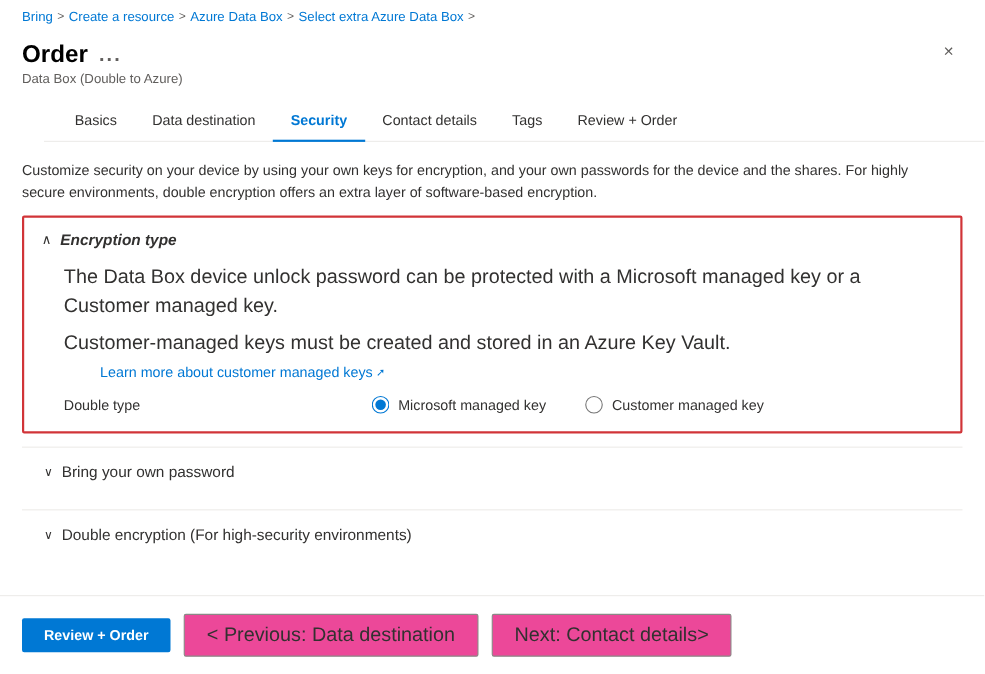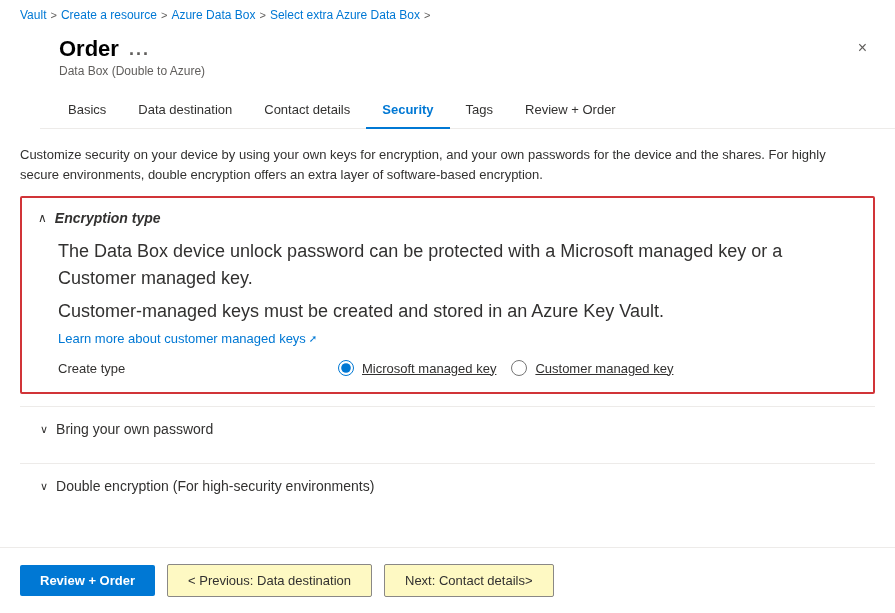--- a/index.html
+++ b/index.html
@@ -26,21 +26,20 @@
     .breadcrumb span { color: #605e5c; }
     .breadcrumb a { color: #0078d4; text-decoration: none; cursor: pointer; }
     .breadcrumb .sep { color: #605e5c; font-size: 11px; }
 
     
     .page-header {
       padding: 8px 20px 4px 20px;
       display: flex;
       align-items: flex-start;
       justify-content: space-between;
-      margin-left: 39px;
     }
     .page-title-area {}
     .page-title {
       font-size: 22px;
       font-weight: 600;
       color: #000;
       display: flex;
       align-items: center;
       gap: 10px;
     }
@@ -142,20 +141,21 @@
     }
 
     .learn-more {
       color: #0078d4;
       text-decoration: none;
       font-size: 13px;
       cursor: pointer;
       display: inline-flex;
       align-items: center;
       gap: 3px;
+      margin-left: 33px;
     }
     .learn-more .ext-icon {
       font-size: 10px;
       color: #0078d4;
     }
 
     
     .radio-group {
       display: flex;
       align-items: center;
@@ -163,23 +163,22 @@
       gap: 0;
     }
     .radio-label-text {
       font-size: 13px;
       color: #323130;
       min-width: 100px;
     }
     .radio-options {
       display: flex;
       align-items: center;
-      gap: 15px;
+      gap: 36px;
       margin-left: 180px;
-      text-decoration: underline;
     }
     .radio-option {
       display: flex;
       align-items: center;
       gap: 8px;
       cursor: pointer;
     }
     .radio-option input[type="radio"] {
       width: 16px;
       height: 16px;
@@ -234,34 +233,34 @@
       color: #fff;
       border: none;
       padding: 8px 20px;
       font-size: 13px;
       font-weight: 600;
       cursor: pointer;
       border-radius: 2px;
     }
 
     .btn-secondary {
-      background: #fef9c3;
+      background: #ec4899;
       color: #323130;
       border: 1px solid #8a8886;
       padding: 8px 20px;
-      font-size: 13px;
+      font-size: 18px;
       cursor: pointer;
       border-radius: 2px;
     }
   </style>
 </head>
 <body>
 
 <div class="breadcrumb">
-  <a>Vault</a>
+  <a>Bring</a>
   <span class="sep">&gt;</span>
   <a>Create a resource</a>
   <span class="sep">&gt;</span>
   <a>Azure Data Box</a>
   <span class="sep">&gt;</span>
   <a>Select extra Azure Data Box</a>
   <span class="sep">&gt;</span>
 </div>
 
 <div class="page-header">
@@ -271,22 +270,22 @@
       <span class="dots">...</span>
     </div>
     <div class="page-subtitle">Data Box (Double to Azure)</div>
   </div>
   <button class="close-btn">×</button>
 </div>
 
 <div class="tabs">
   <div class="tab">Basics</div>
   <div class="tab">Data destination</div>
+  <div class="tab active">Security</div>
   <div class="tab">Contact details</div>
-  <div class="tab active">Security</div>
   <div class="tab">Tags</div>
   <div class="tab">Review + Order</div>
 </div>
 
 <div class="description">
   <span>Customize security on your device by using your own keys for encryption, and your own passwords for the device and the shares. For highly secure environments, double encryption offers an extra layer of software-based encryption.</span>
 </div>
 
 <div class="main-content">
 
@@ -301,21 +300,21 @@
       </div>
       <div class="section-desc">
         <span>Customer-managed keys must be created and stored in an Azure Key Vault.</span>
       </div>
       <a class="learn-more">
         <span>Learn more about customer managed keys</span>
         <span class="ext-icon">➚</span>
       </a>
 
       <div class="radio-group">
-        <span class="radio-label-text">Create type</span>
+        <span class="radio-label-text">Double type</span>
         <div class="radio-options">
           <div class="radio-option">
             <input type="radio" id="microsoft-key" name="encryption-type" checked="" style="">
             <label for="microsoft-key">Microsoft managed key</label>
           </div>
           <div class="radio-option">
             <input type="radio" id="customer-key" name="encryption-type" style="">
             <label for="customer-key">Customer managed key</label>
           </div>
         </div>

